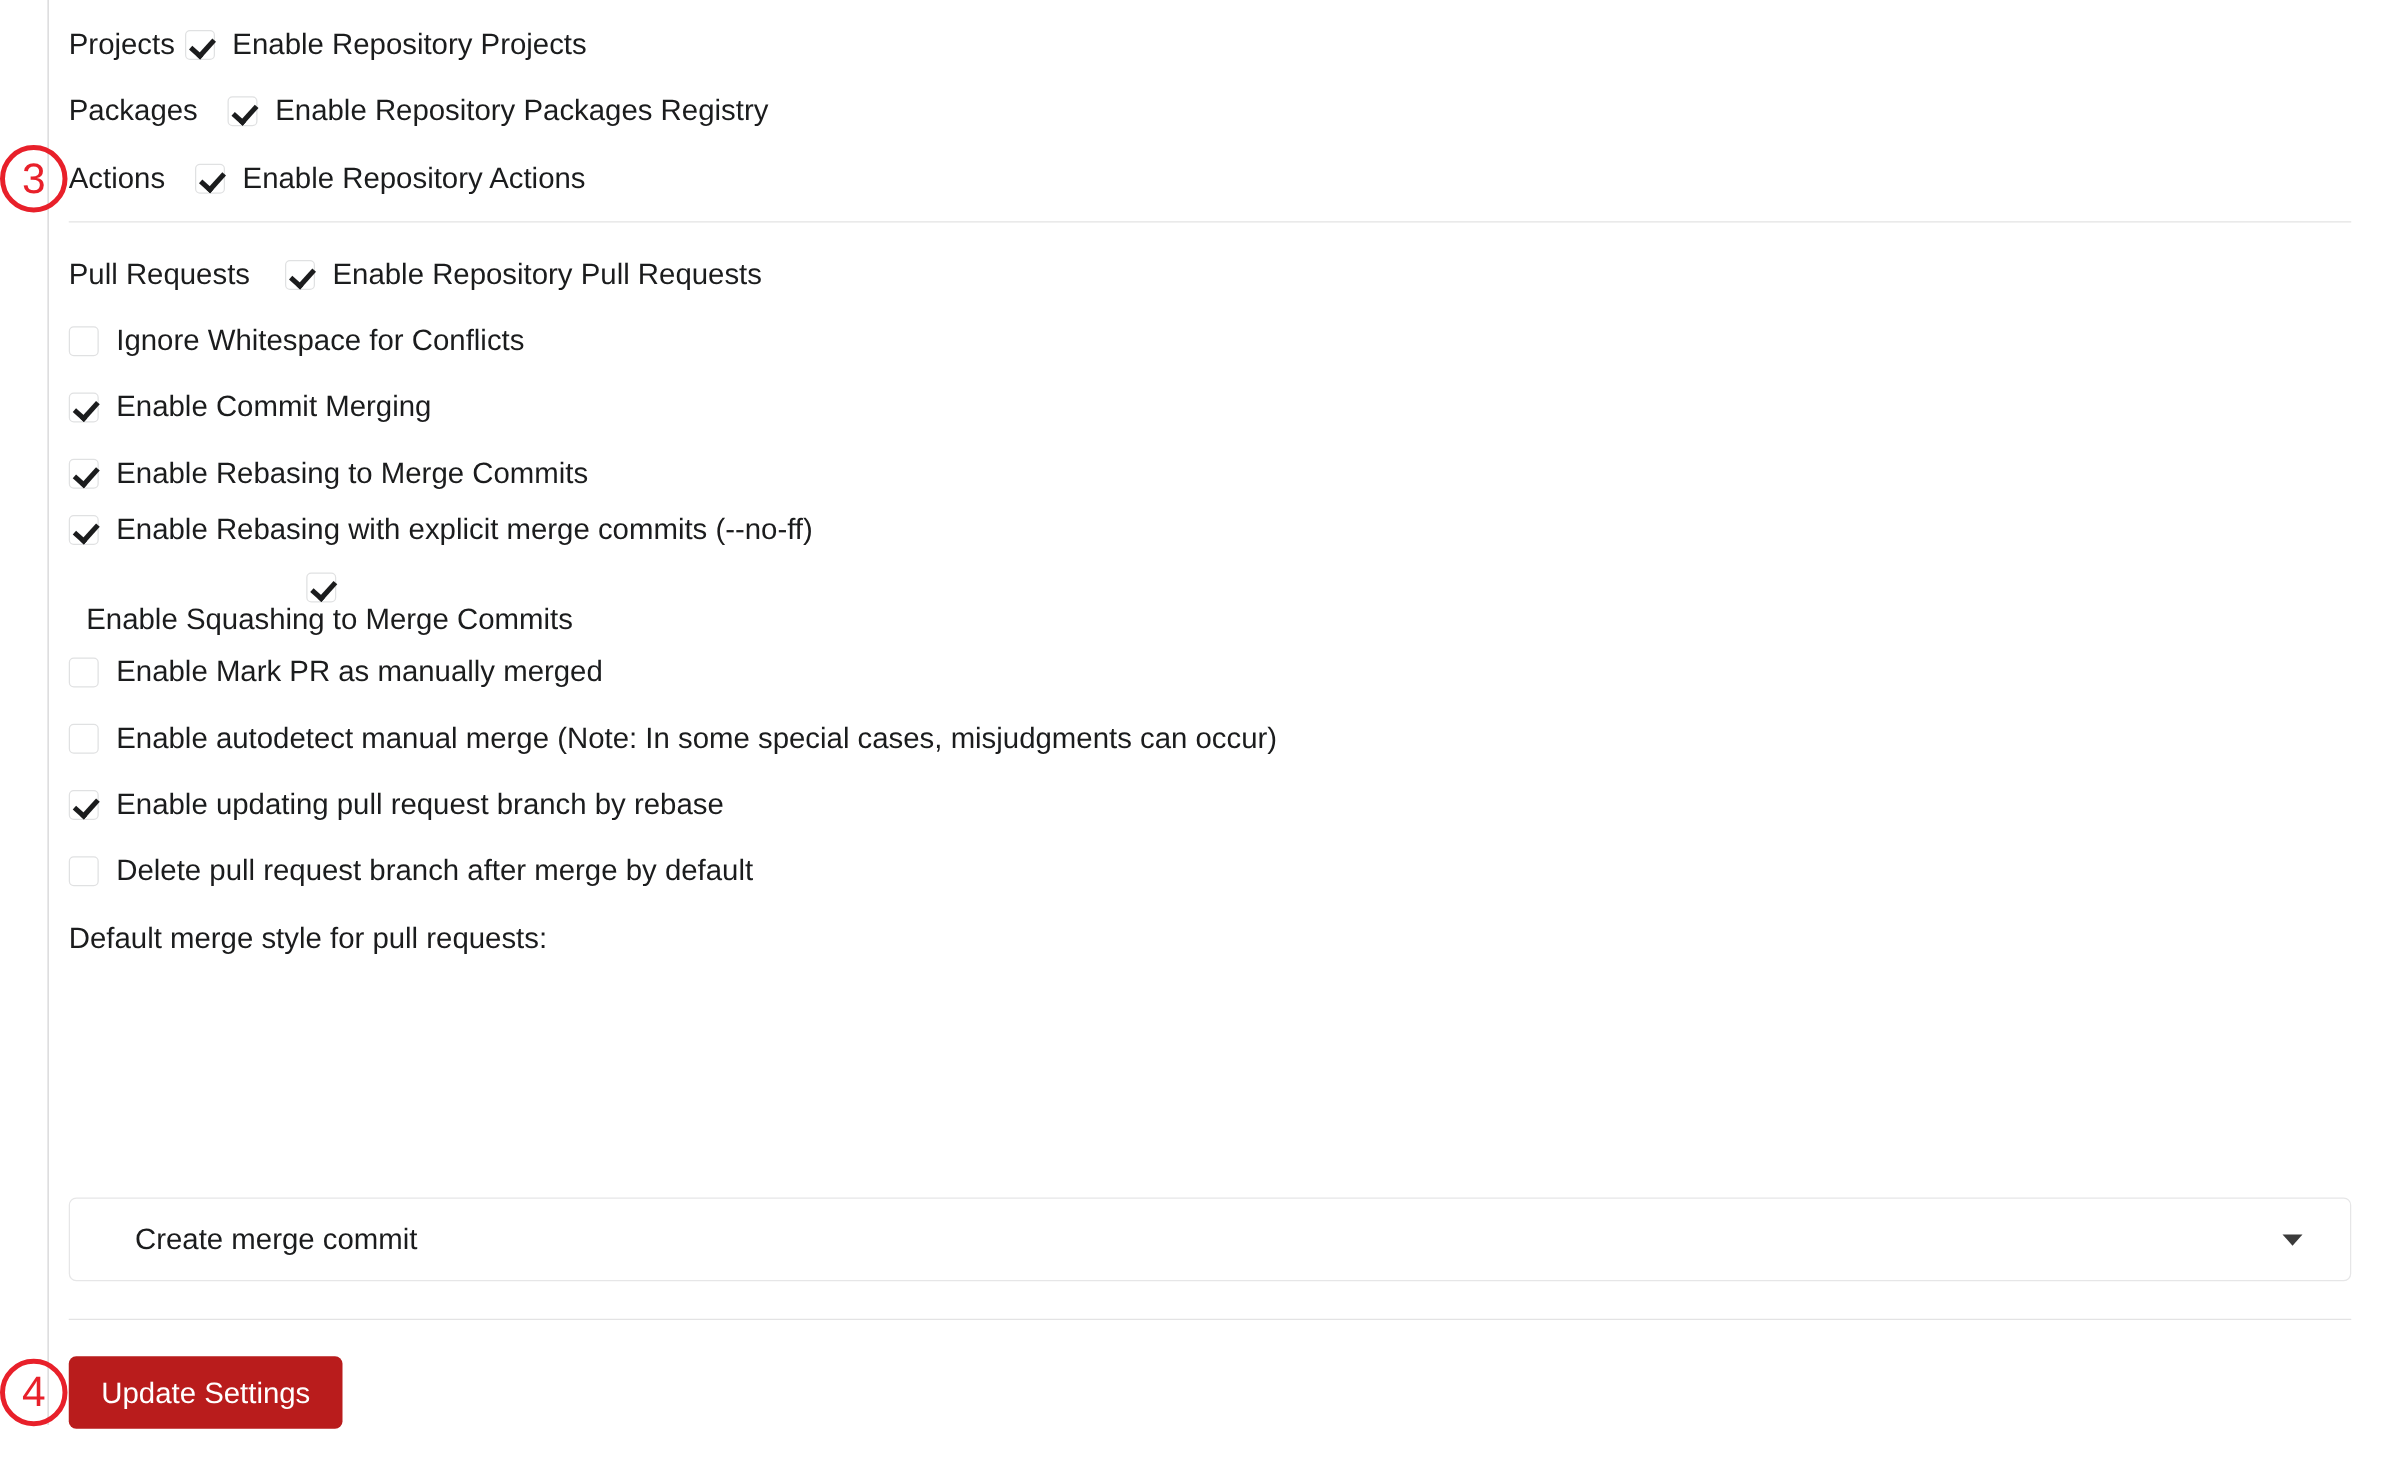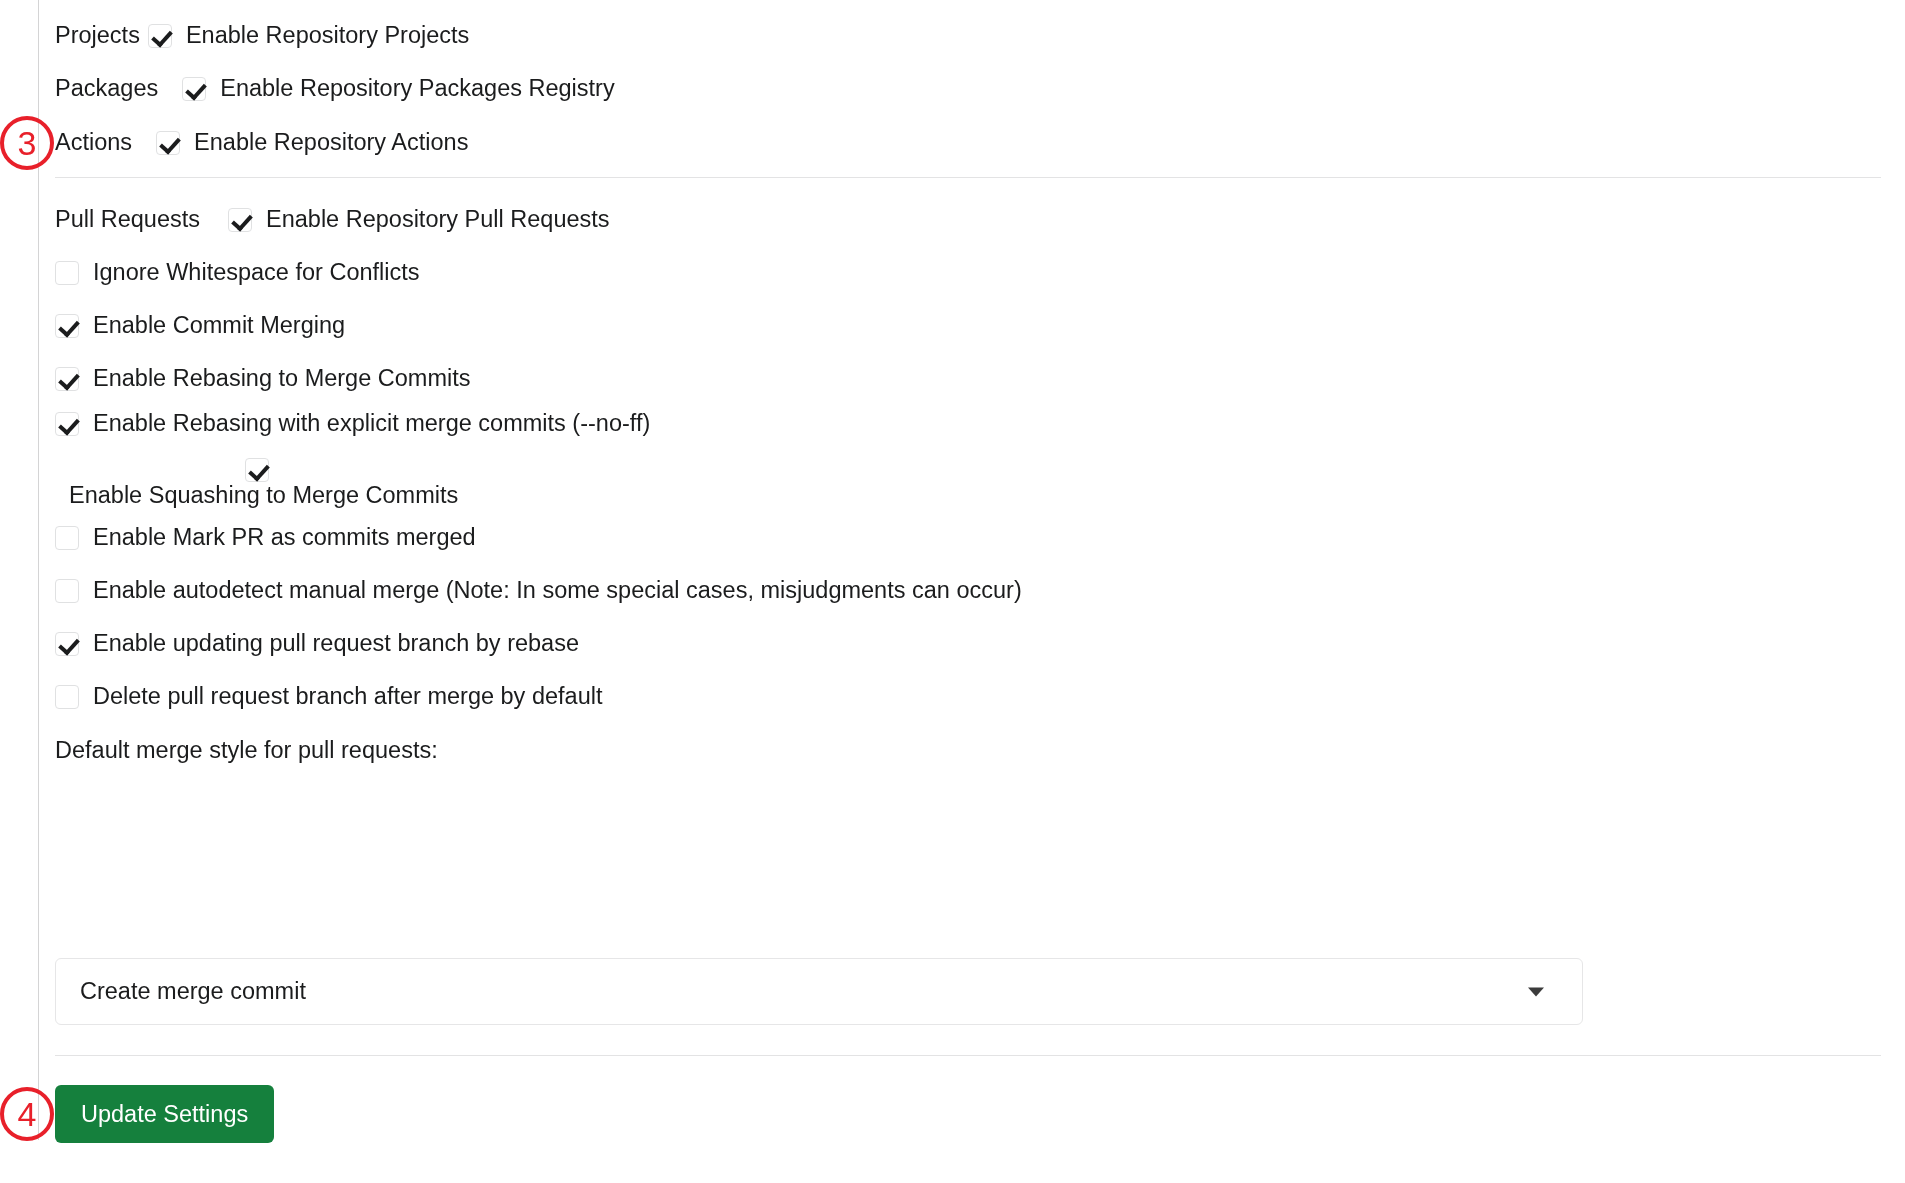--- a/index.html
+++ b/index.html
@@ -100,27 +100,28 @@
   .group-label {
     font-size: 23.5px;
     color: #1b1c1d;
   }
 
   
   .select-box {
     position: absolute;
     left: 0;
     top: 958px;
-    width: 1528px;
+    width: 1826px;
     height: 67px;
     border: 1px solid #e6e6e7;
     border-radius: 6px;
     background: #ffffff;
     display: flex;
     align-items: center;
+    padding-left: 28px;
   }
   .select-value {
     font-size: 23.5px;
     color: #1b1c1d;
     margin-left: 24px;
   }
   .select-caret {
     position: absolute;
     right: 38px;
     top: 50%;
@@ -132,21 +133,21 @@
     border-top: 9px solid #3b3b3b;
   }
 
   
   .btn-primary {
     position: absolute;
     left: 0;
     top: 1085px;
     height: 58px;
     padding: 0 26px;
-    background: #15803d;
+    background: #b91c1c;
     color: #ffffff;
     font-size: 23.5px;
     font-family: "Liberation Sans", sans-serif;
     border: none;
     border-radius: 6px;
     cursor: pointer;
     display: flex;
     align-items: center;
     justify-content: center;
   }
@@ -231,21 +232,21 @@
     <span class="cb-label">Enable Rebasing with explicit merge commits (--no-ff)</span>
   </div>
 
   <div class="stack-row" style="position:absolute; left:0; top:458px;flex-direction:column;">
     <span class="cb checked"></span>
     <span class="cb-label">Enable Squashing to Merge Commits</span>
   </div>
 
   <div class="stack-row" style="position:absolute; left:0; top:511px;">
     <span class="cb"></span>
-    <span class="cb-label">Enable Mark PR as commits merged</span>
+    <span class="cb-label">Enable Mark PR as manually merged</span>
   </div>
 
   <div class="stack-row" style="position:absolute; left:0; top:564px;">
     <span class="cb"></span>
     <span class="cb-label">Enable autodetect manual merge (Note: In some special cases, misjudgments can occur)</span>
   </div>
 
   <div class="stack-row" style="position:absolute; left:0; top:617px;">
     <span class="cb checked"></span>
     <span class="cb-label">Enable updating pull request branch by rebase</span>

